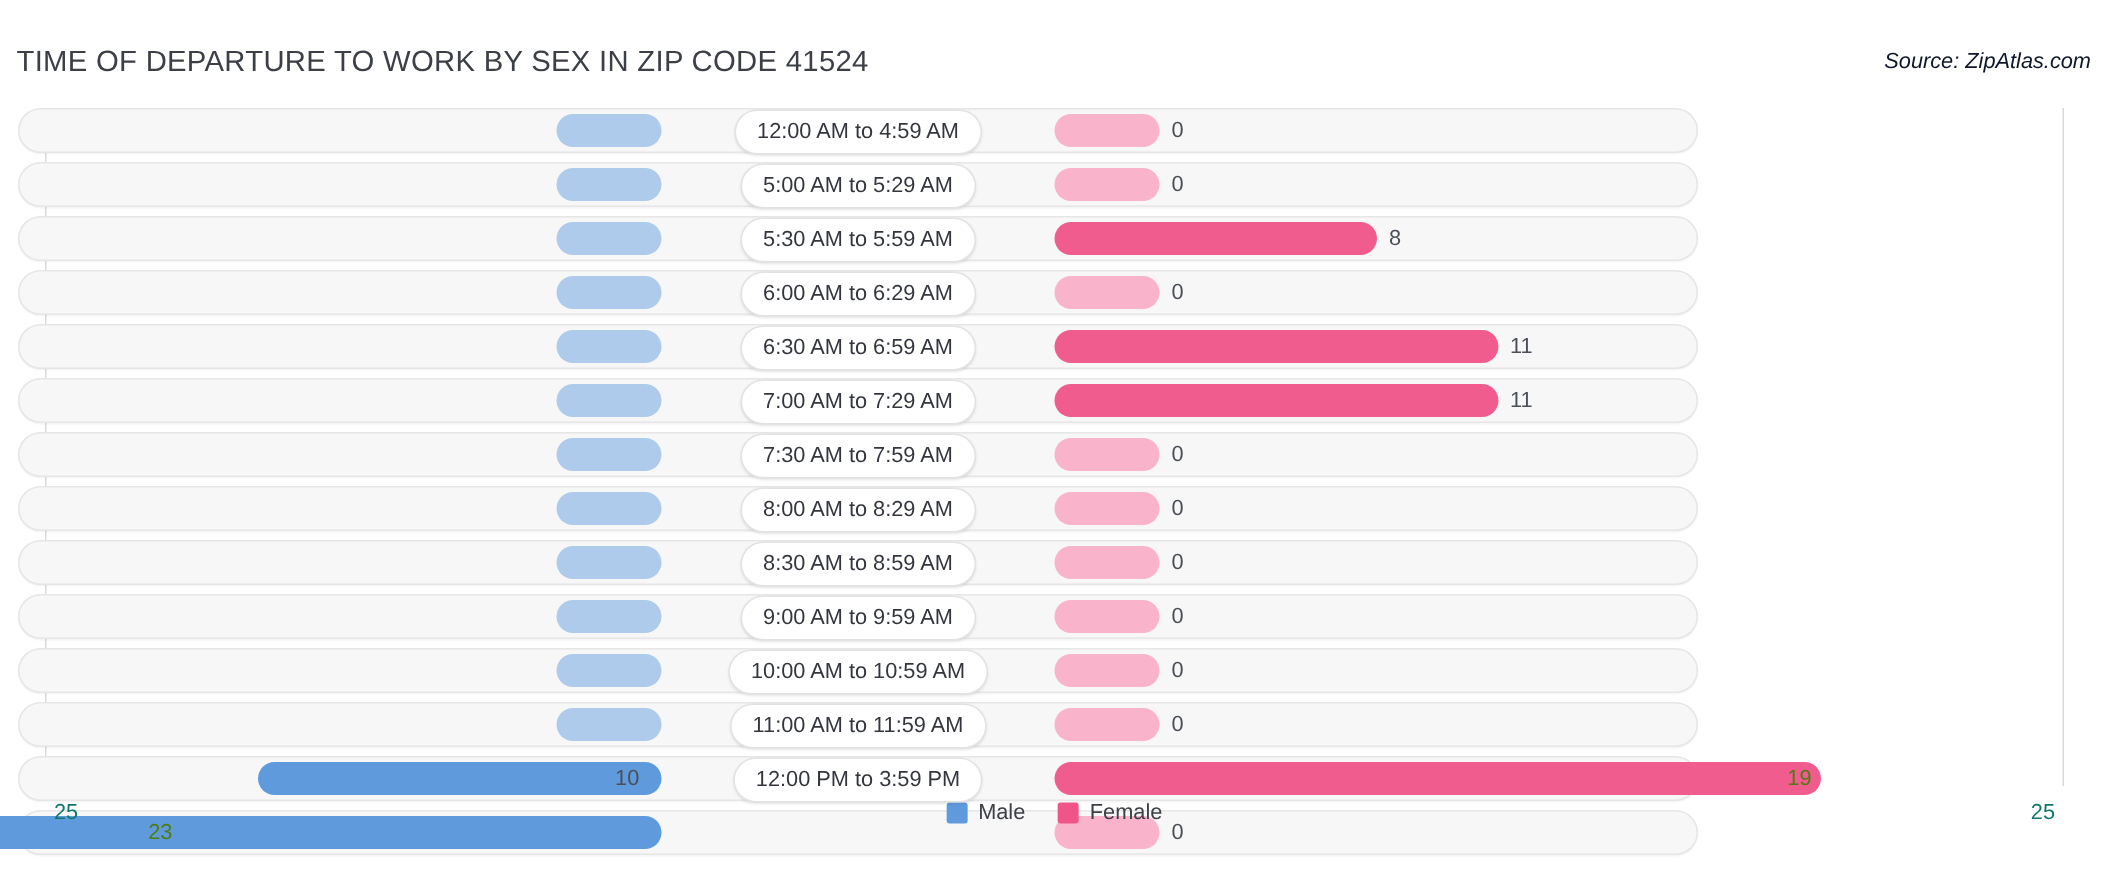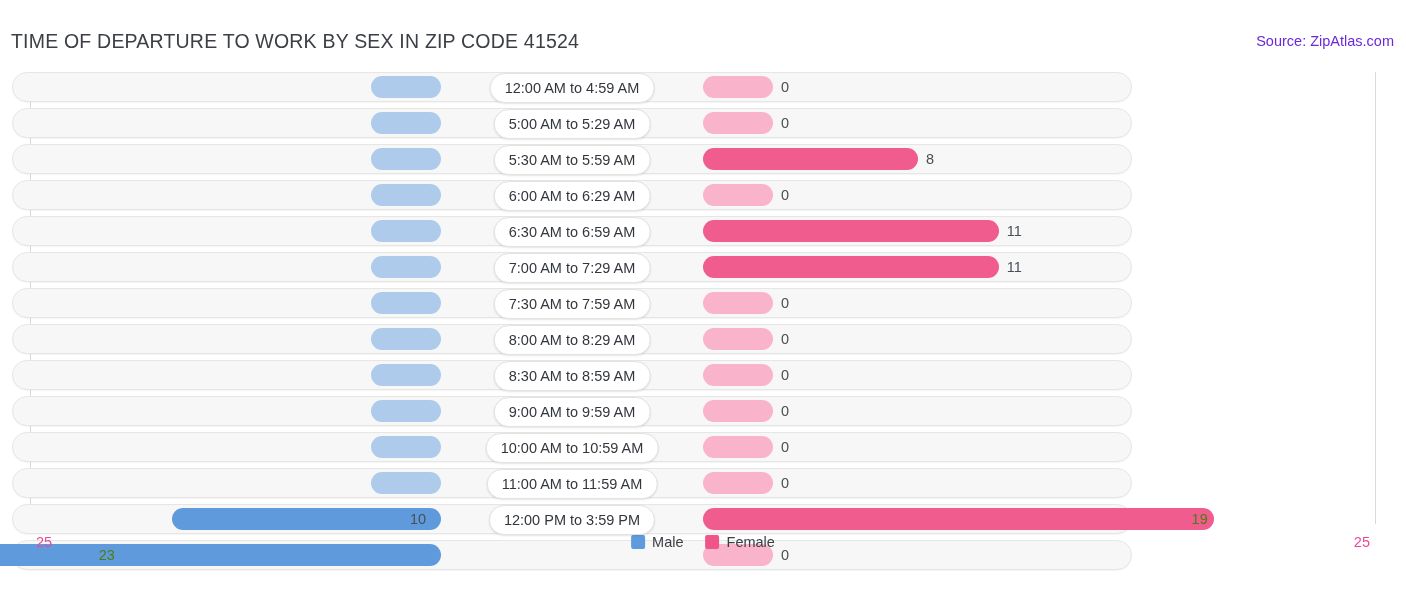--- a/index.html
+++ b/index.html
@@ -29,21 +29,22 @@
     font-weight: 400;
     letter-spacing: .2px;
     color: #3c4046;
     white-space: nowrap;
   }
   .source {
     position: absolute;
     right: 12px;
     top: 12px;
     font-size: 14.5px;
-    color: #6d28d9;
+    font-style: italic;
+    color: #0f172a;
     white-space: nowrap;
   }
 
   
   .plot {
     position: relative;
     width: 1406px;
     height: 505px;
   }
   .gridline {
@@ -140,21 +141,21 @@
     position: absolute;
     left: 0;
     right: 0;
     bottom: 8px;
     height: 28px;
   }
   .axis-label {
     position: absolute;
     top: 0;
     font-size: 14.5px;
-    color: #ec4899;
+    color: #0f766e;
   }
   .axis-label.left  { left: 36px; }
   .axis-label.right { right: 36px; }
 
   .legend {
     position: absolute;
     left: 50%;
     transform: translateX(-50%);
     top: 0;
     display: flex;

